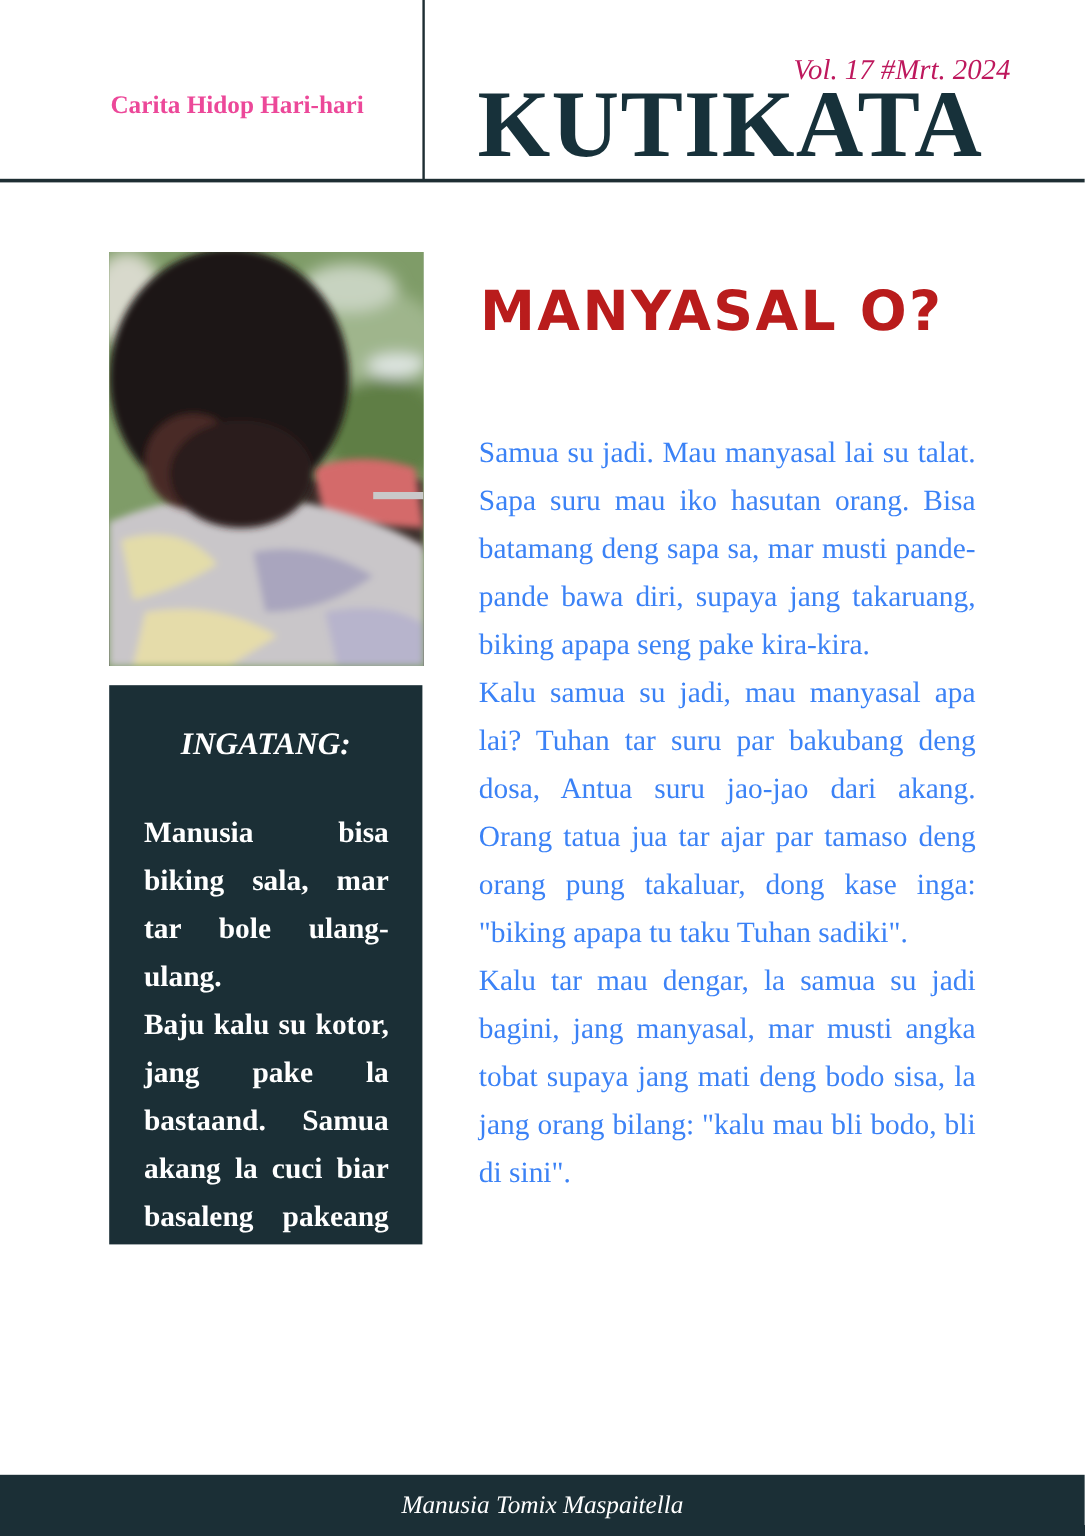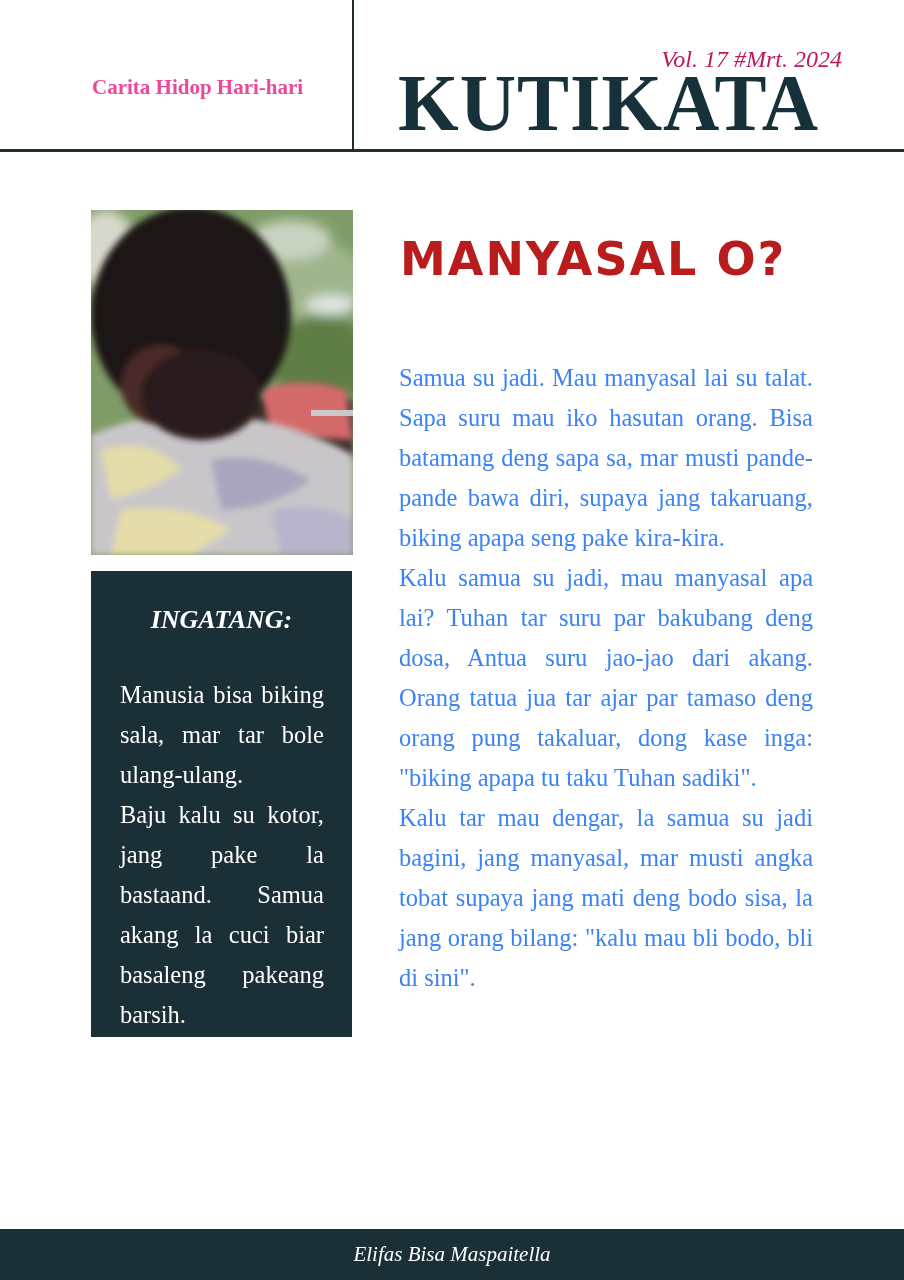--- a/index.html
+++ b/index.html
@@ -43,21 +43,21 @@
     background: #1b2f36; color: #ffffff; box-sizing: border-box;
   }
   .sidebox .title {
     position: absolute; left: 0; top: 34px; width: 100%; text-align: center;
     font-family: "Liberation Serif", serif; font-style: italic; font-weight: bold; font-size: 26px;
   }
   .sidebox .body {
     position: absolute; left: 29px; top: 104px; width: 204px;
     font-family: "Liberation Serif", serif; font-size: 24.5px; line-height: 40px; text-align: justify;
   }
-  .sidebox .body p { margin: 0; }
+  .sidebox .body p { margin: 0; font-weight: bold; }
   .footer {
     position: absolute; left: 0; top: 1229px; width: 904px; height: 51px; background: #1b2f36;
     display: flex; align-items: center; justify-content: center;
   }
   .footer span {
     font-family: "Liberation Serif", serif; font-style: italic; font-size: 21px; color: #ffffff;
   }
 </style>
 </head>
 <body>
@@ -115,14 +115,14 @@
 
 <div class="sidebox">
   <div class="title">INGATANG:</div>
   <div class="body">
     <p>Manusia bisa biking sala, mar tar bole ulang-ulang.</p>
     <p>Baju kalu su kotor, jang pake la bastaand. Samua akang la cuci biar basaleng pakeang barsih.</p>
   </div>
 </div>
 
 <div class="footer">
-  <span>Elifas Bisa Maspaitella</span>
+  <span>Manusia Tomix Maspaitella</span>
 </div>
 
 </body></html>

